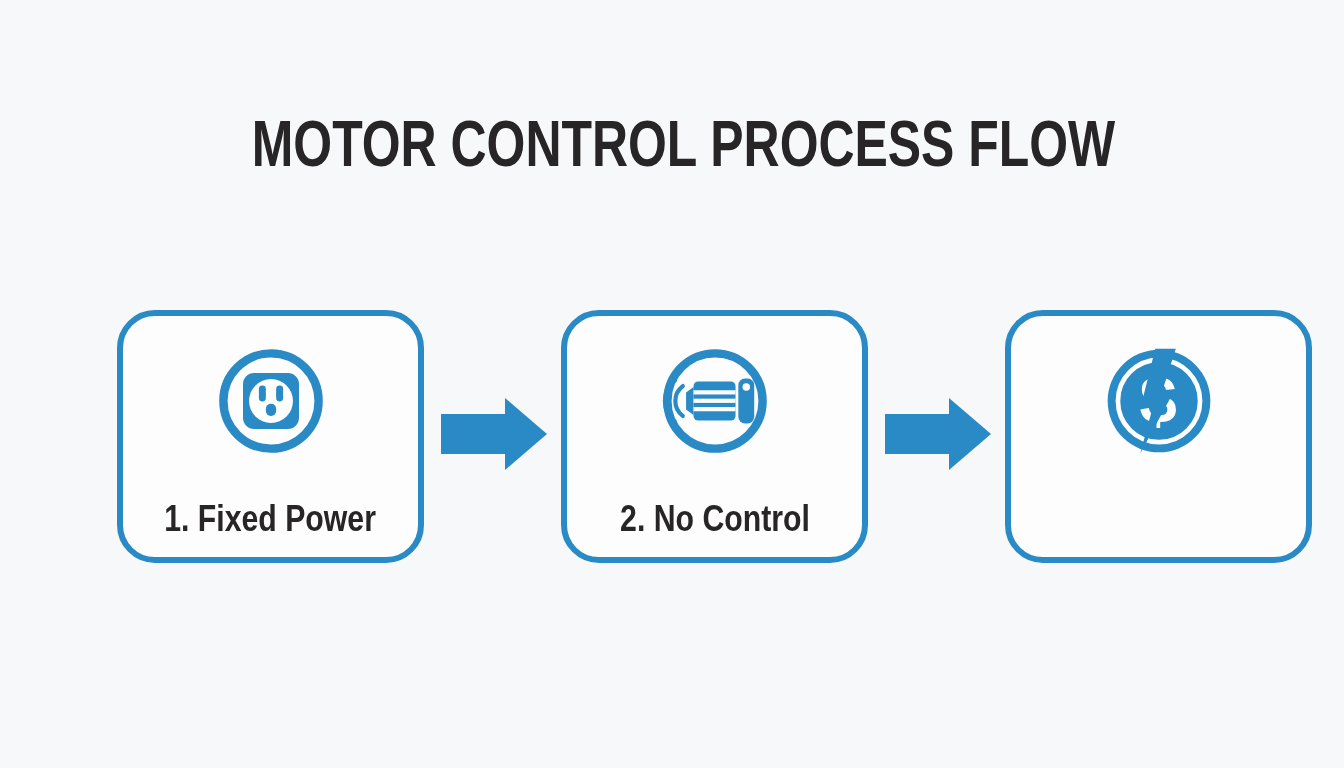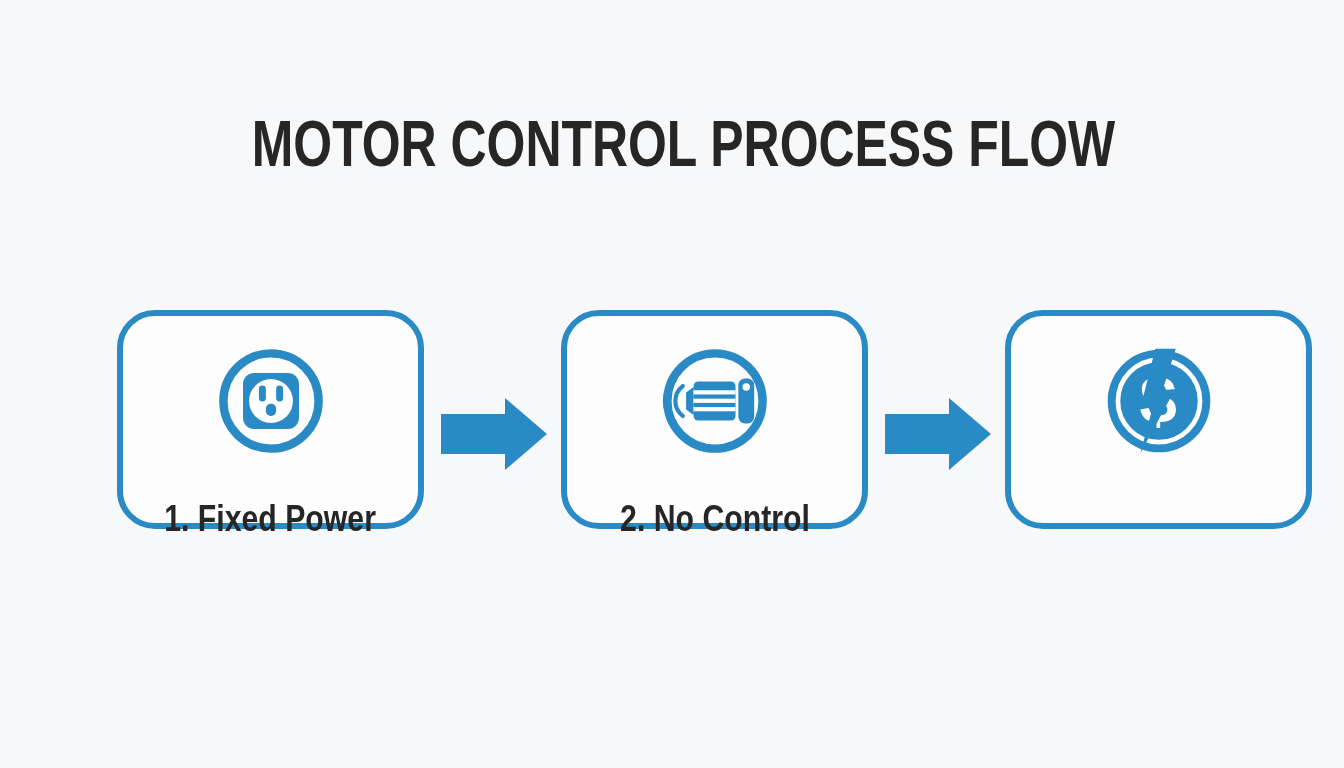--- a/index.html
+++ b/index.html
@@ -36,21 +36,21 @@
   .condensed {
     display: inline-block;
     transform: scaleX(0.78);
     transform-origin: 50% 50%;
     white-space: nowrap;
   }
   .step-box {
     position: absolute;
     top: 310px;
     width: 307px;
-    height: 219px;
+    height: 253px;
     background: var(--box-fill);
     border: 6px solid var(--accent);
     border-radius: 38px;
   }
   .step-box.pos-1 { left: 74px; }
   .step-box.pos-2 { left: 518px; padding-left: 47px; }
   .step-box.pos-3 { left: 962px; }
   .step-icon-wrap {
     position: absolute;
     top: 29px;

